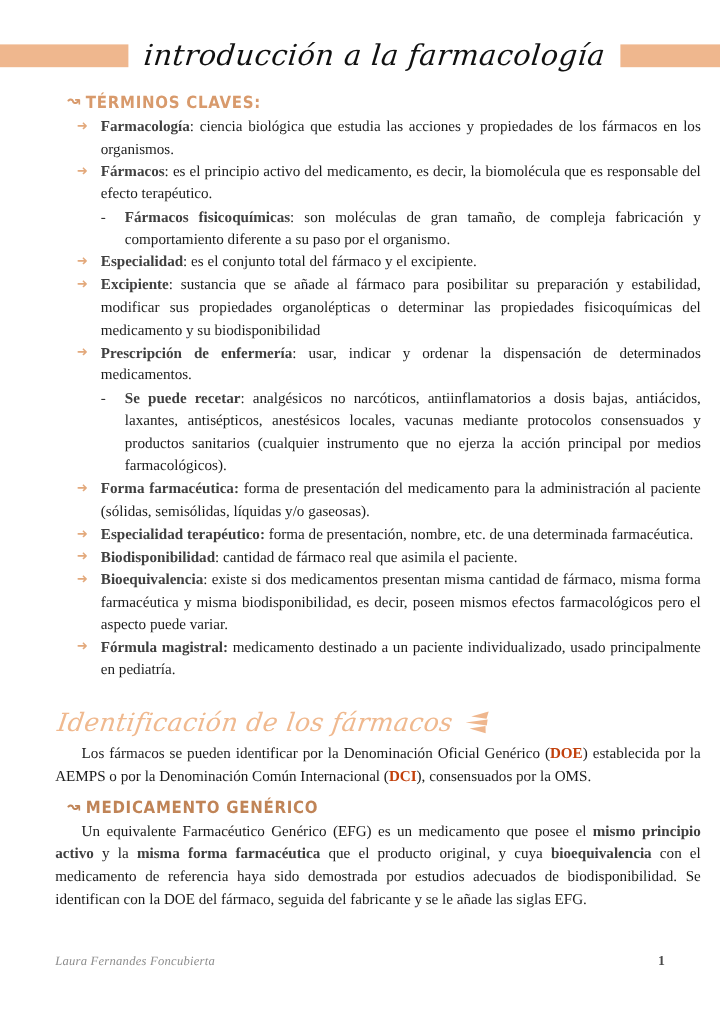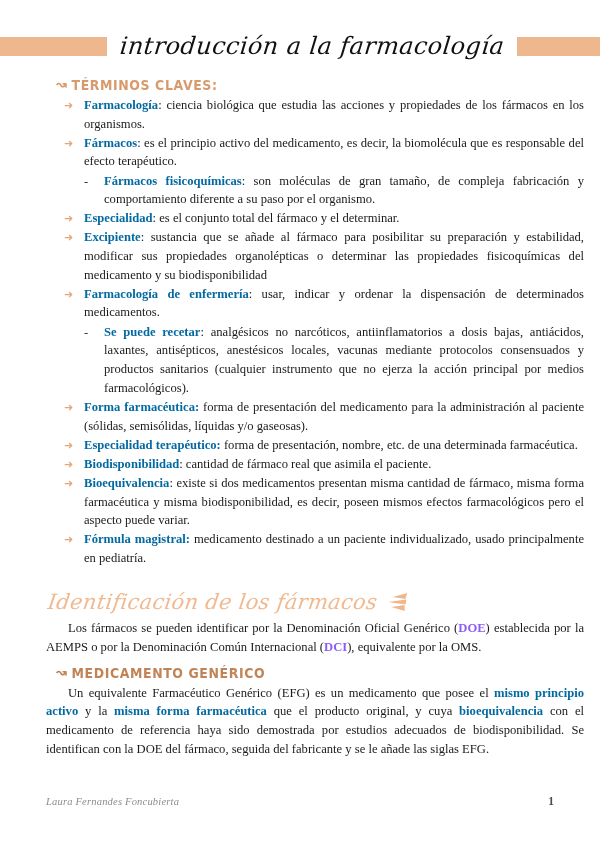--- a/index.html
+++ b/index.html
@@ -146,22 +146,22 @@
     text-justify: inter-word;
   }
   li.subbullet > .marker {
     position: absolute;
     left: 2px;
     top: 0;
     color: #333333;
     font-size: 12.6px;
   }
 
-  b, .term { font-weight: 700; color: #0369a1; }
-  .hl { color: #8b5cf6; font-weight: 700; }
+  b, .term { font-weight: 700; color: #404040; }
+  .hl { color: #c2410c; font-weight: 700; }
 
   p.para {
     font-size: 12.6px;
     line-height: 1.5;
     text-align: justify;
     text-justify: inter-word;
     margin: 0 0 2px 0;
     text-indent: 22px;
   }
 
@@ -221,31 +221,31 @@
 
       <ul class="sub">
         <li class="subbullet">
           <span class="marker">-</span>
           <span class="term">Fármacos fisicoquímicas</span><span>: son moléculas de gran tamaño, de compleja fabricación y comportamiento diferente a su paso por el organismo.</span>
         </li>
       </ul>
 
       <li class="bullet">
         <span class="marker">➜</span>
-        <span class="term">Especialidad</span><span>: es el conjunto total del fármaco y el determinar.</span>
+        <span class="term">Especialidad</span><span>: es el conjunto total del fármaco y el excipiente.</span>
       </li>
 
       <li class="bullet">
         <span class="marker">➜</span>
         <span class="term">Excipiente</span><span>: sustancia que se añade al fármaco para posibilitar su preparación y estabilidad, modificar sus propiedades organolépticas o determinar las propiedades fisicoquímicas del medicamento y su biodisponibilidad</span>
       </li>
 
       <li class="bullet">
         <span class="marker">➜</span>
-        <span class="term">Farmacología de enfermería</span><span>: usar, indicar y ordenar la dispensación de determinados medicamentos.</span>
+        <span class="term">Prescripción de enfermería</span><span>: usar, indicar y ordenar la dispensación de determinados medicamentos.</span>
       </li>
 
       <ul class="sub">
         <li class="subbullet">
           <span class="marker">-</span>
           <span class="term">Se puede recetar</span><span>: analgésicos no narcóticos, antiinflamatorios a dosis bajas, antiácidos, laxantes, antisépticos, anestésicos locales, vacunas mediante protocolos consensuados y productos sanitarios (cualquier instrumento que no ejerza la acción principal por medios farmacológicos).</span>
         </li>
       </ul>
 
       <li class="bullet outdent">
@@ -279,21 +279,21 @@
       <span>Identificación de los fármacos</span>
       <span class="leaf-ornament">
         <svg viewBox="0 0 22 20" width="22" height="20" aria-hidden="true">
           <path d="M21 1 L7 5 L20 7 Z" fill="#efb78e"></path>
           <path d="M21 7.5 L3 10 L21 12.5 Z" fill="#efb78e"></path>
           <path d="M20 13 L7 15 L21 19 Z" fill="#efb78e"></path>
         </svg>
       </span>
     </div>
 
-    <p class="para"><span>Los fármacos se pueden identificar por la Denominación Oficial Genérico (</span><span class="hl">DOE</span><span>) establecida por la AEMPS o por la Denominación Común Internacional (</span><span class="hl">DCI</span><span>), equivalente por la OMS.</span></p>
+    <p class="para"><span>Los fármacos se pueden identificar por la Denominación Oficial Genérico (</span><span class="hl">DOE</span><span>) establecida por la AEMPS o por la Denominación Común Internacional (</span><span class="hl">DCI</span><span>), consensuados por la OMS.</span></p>
 
     <div class="scribble-heading generic">
       <span class="squiggle">↝</span>
       <span>MEDICAMENTO GENÉRICO</span>
     </div>
 
     <p class="para"><span>Un equivalente Farmacéutico Genérico (EFG) es un medicamento que posee el </span><b>mismo principio activo</b><span> y la </span><b>misma forma farmacéutica</b><span> que el producto original, y cuya </span><b>bioequivalencia</b><span> con el medicamento de referencia haya sido demostrada por estudios adecuados de biodisponibilidad. Se identifican con la DOE del fármaco, seguida del fabricante y se le añade las siglas EFG.</span></p>
 
   </div>
 

